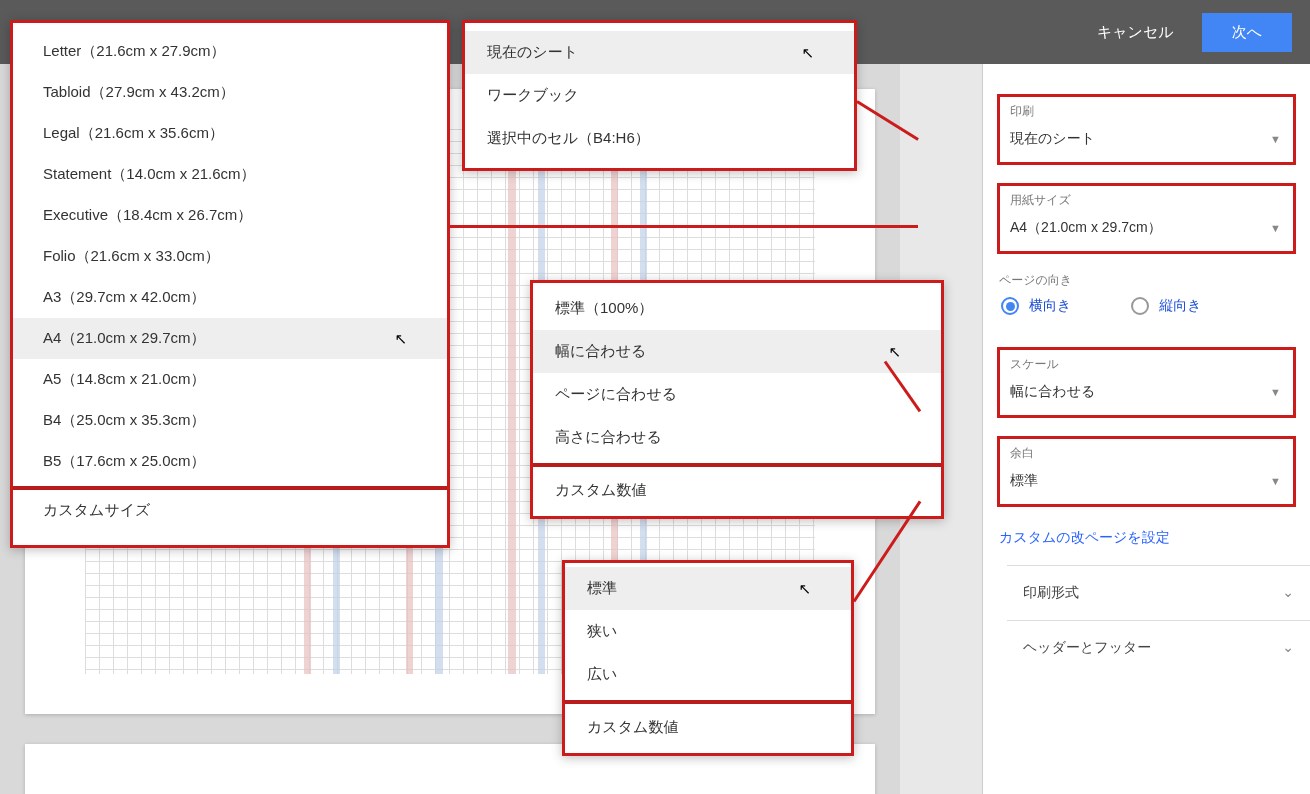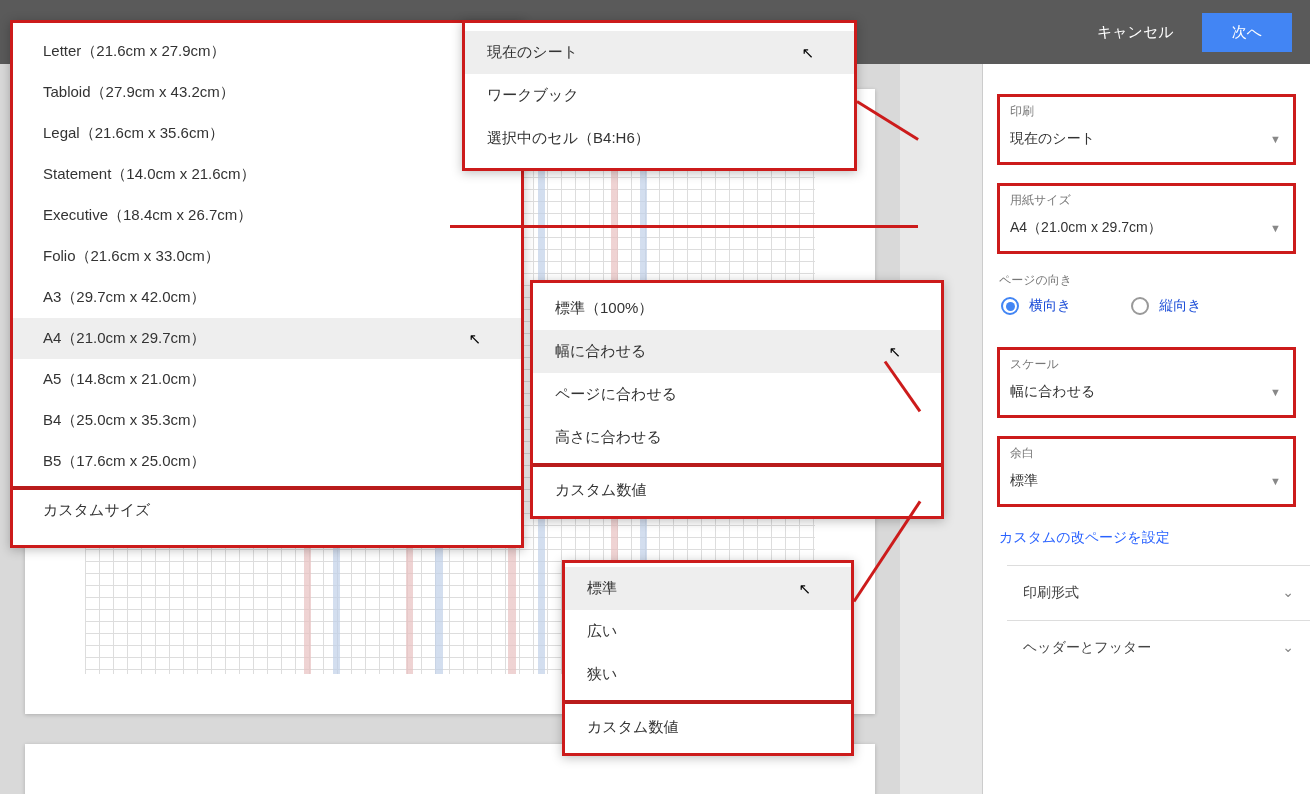--- a/index.html
+++ b/index.html
@@ -43,21 +43,21 @@
 .expand-row .chev { color: #888; font-size: 14px; }
 
 
 .popup { position: absolute; background: #fff; box-shadow: 0 2px 10px rgba(0,0,0,0.25); font-size: 15px; color: #333; }
 .popup-item { padding: 12px 22px; cursor: pointer; position: relative; }
 .popup-item.hover { background: #eee; }
 .popup-item.sep-above { border-top: 4px solid #b91c1c; margin-top: 4px; padding-top: 14px; }
 .cursor-icon { position: absolute; right: 40px; top: 50%; transform: translateY(-50%); font-size: 15px; color: #000; }
 
 
-.popup-papersize { left: 10px; top: 20px; width: 514px; padding: 8px 0 14px 0; }
+.popup-papersize { left: 10px; top: 20px; width: 440px; padding: 8px 0 14px 0; }
 .popup-papersize .popup-item { padding: 11px 30px; }
 
 
 .popup-print { left: 462px; top: 20px; width: 395px; padding: 8px 0; }
 
 
 .popup-scale { left: 530px; top: 280px; width: 414px; padding: 4px 0; }
 
 
 .popup-margin { left: 562px; top: 560px; width: 292px; padding: 4px 0; }
@@ -161,21 +161,21 @@
   </div>
 <div class="popup popup-scale redbox" id="scale-menu">
     <div class="popup-item">標準（100%）</div>
     <div class="popup-item hover">幅に合わせる<span class="cursor-icon">↖</span></div>
     <div class="popup-item">ページに合わせる</div>
     <div class="popup-item">高さに合わせる</div>
     <div class="popup-item sep-above">カスタム数値</div>
   </div>
 <div class="popup popup-margin redbox" id="margin-menu">
     <div class="popup-item hover">標準<span class="cursor-icon">↖</span></div>
+    <div class="popup-item">狭い</div>
     <div class="popup-item">広い</div>
-    <div class="popup-item">狭い</div>
     <div class="popup-item sep-above">カスタム数値</div>
   </div>
 
 <div class="connector" id="c1" style="left: 857px; top: 100px; width: 71.8679px; transform: rotate(31.9209deg);"></div>
 <div class="connector" id="c2" style="left: 450px; top: 225px; width: 468px; transform: rotate(0deg);"></div>
 <div class="connector" id="c3" style="left: 885px; top: 360px; width: 61.0328px; transform: rotate(55.008deg);"></div>
 <div class="connector" id="c4" style="left: 854px; top: 600px; width: 119.817px; transform: rotate(-56.5752deg);"></div>
 
 </body></html>

